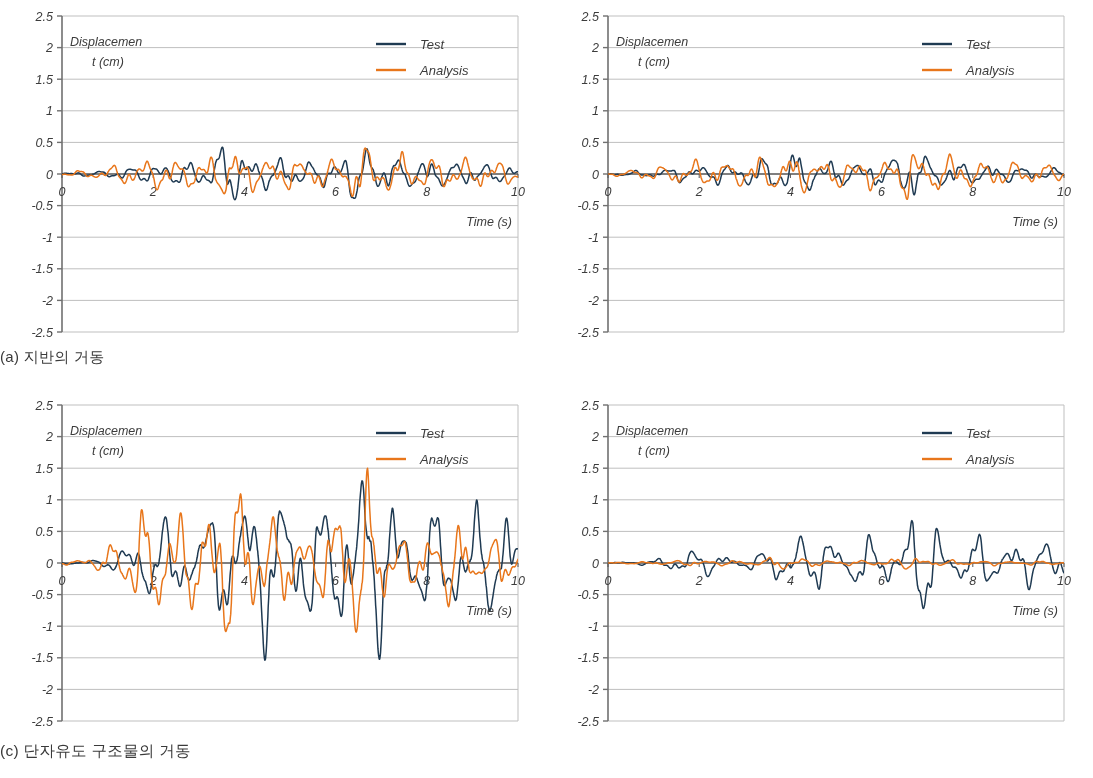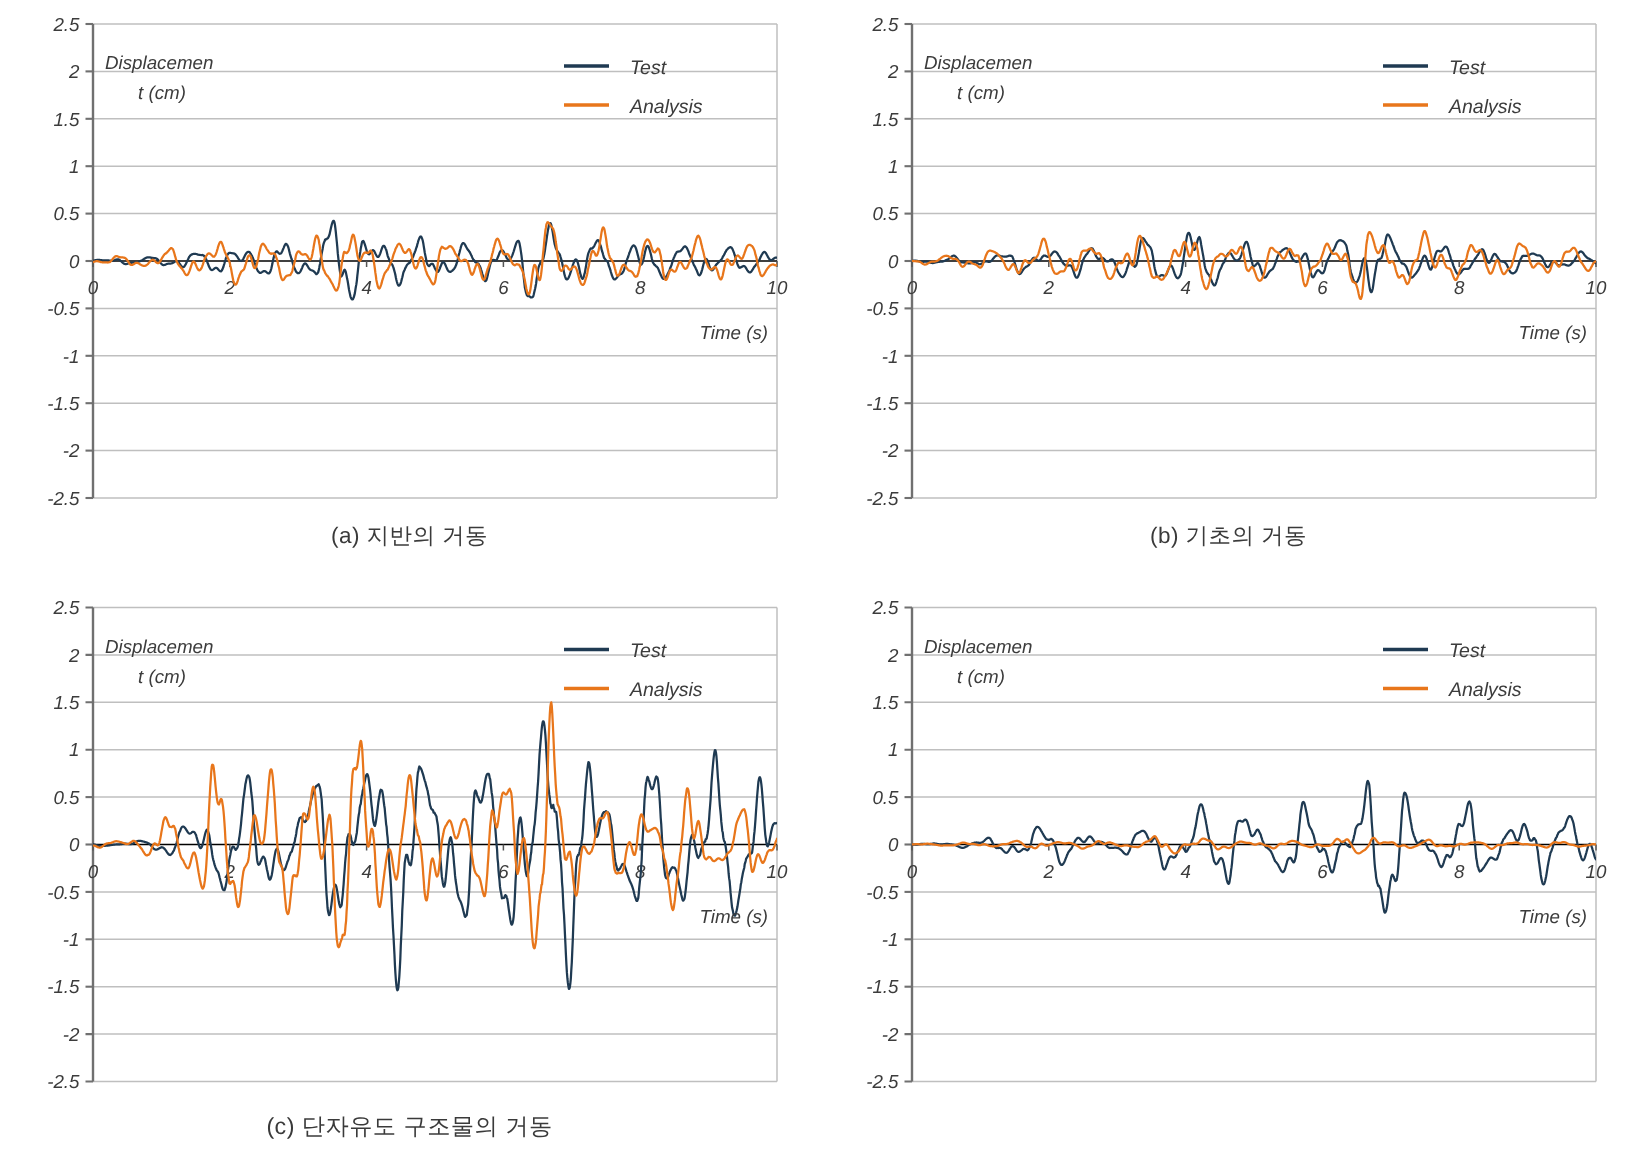--- a/index.html
+++ b/index.html
@@ -13,21 +13,20 @@
   .panel.p-a{left:0;top:0;}
   .panel.p-b{left:546px;top:0;}
   .panel.p-c{left:0;top:389px;}
   .panel.p-d{left:546px;top:389px;}
 
   .chartbox{position:absolute;left:0;top:0;width:546px;height:348px;}
   .svgwrap{position:absolute;left:0;top:0;}
 
   .caption{
     position:absolute;left:0;top:348px;width:546px;
-    text-align:center;
     font-size:15px;color:#3a3a3a;
     font-family:"Liberation Sans","DejaVu Sans",sans-serif;
     letter-spacing:0.3px;
   }
   .p-c .caption, .p-d .caption{top:352px;font-size:15.5px;}
 
   svg{display:block;}
   text{font-family:"Liberation Sans","DejaVu Sans",sans-serif;}
   .ytick,.xtick{font-size:12.5px;fill:#3c3c3c;font-style:italic;}
   .axlabel{font-size:12.5px;fill:#3c3c3c;font-style:italic;}
@@ -172,21 +171,20 @@
             <text class="axlabel" x="70" y="46">Displacemen</text>
             <text class="axlabel" x="92" y="66">t (cm)</text>
             <text class="axlabel" x="512" y="226.0" text-anchor="end">Time (s)</text>
             <line x1="376" y1="44" x2="406" y2="44" stroke="#1F3A52" stroke-width="2.4"></line>
             <text class="legtext" x="420" y="49">Test</text>
             <line x1="376" y1="70" x2="406" y2="70" stroke="#E8761B" stroke-width="2.4"></line>
             <text class="legtext" x="420" y="75">Analysis</text>
           </svg>
         </div>
     </div>
-    <div class="caption">(b) 기초의 거동</div>
   </div>
 
   <div class="panel p-c">
     <div class="chartbox">
       <div class="svgwrap" id="svg-c">
           <svg width="546" height="348" viewBox="0 0 546 348">
             <rect x="62" y="16" width="456" height="316" fill="#ffffff"></rect>
             <line x1="62" y1="300.4" x2="518" y2="300.4" stroke="#BFBFBF" stroke-width="1"></line>
             <line x1="62" y1="268.8" x2="518" y2="268.8" stroke="#BFBFBF" stroke-width="1"></line>
             <line x1="62" y1="237.2" x2="518" y2="237.2" stroke="#BFBFBF" stroke-width="1"></line>

